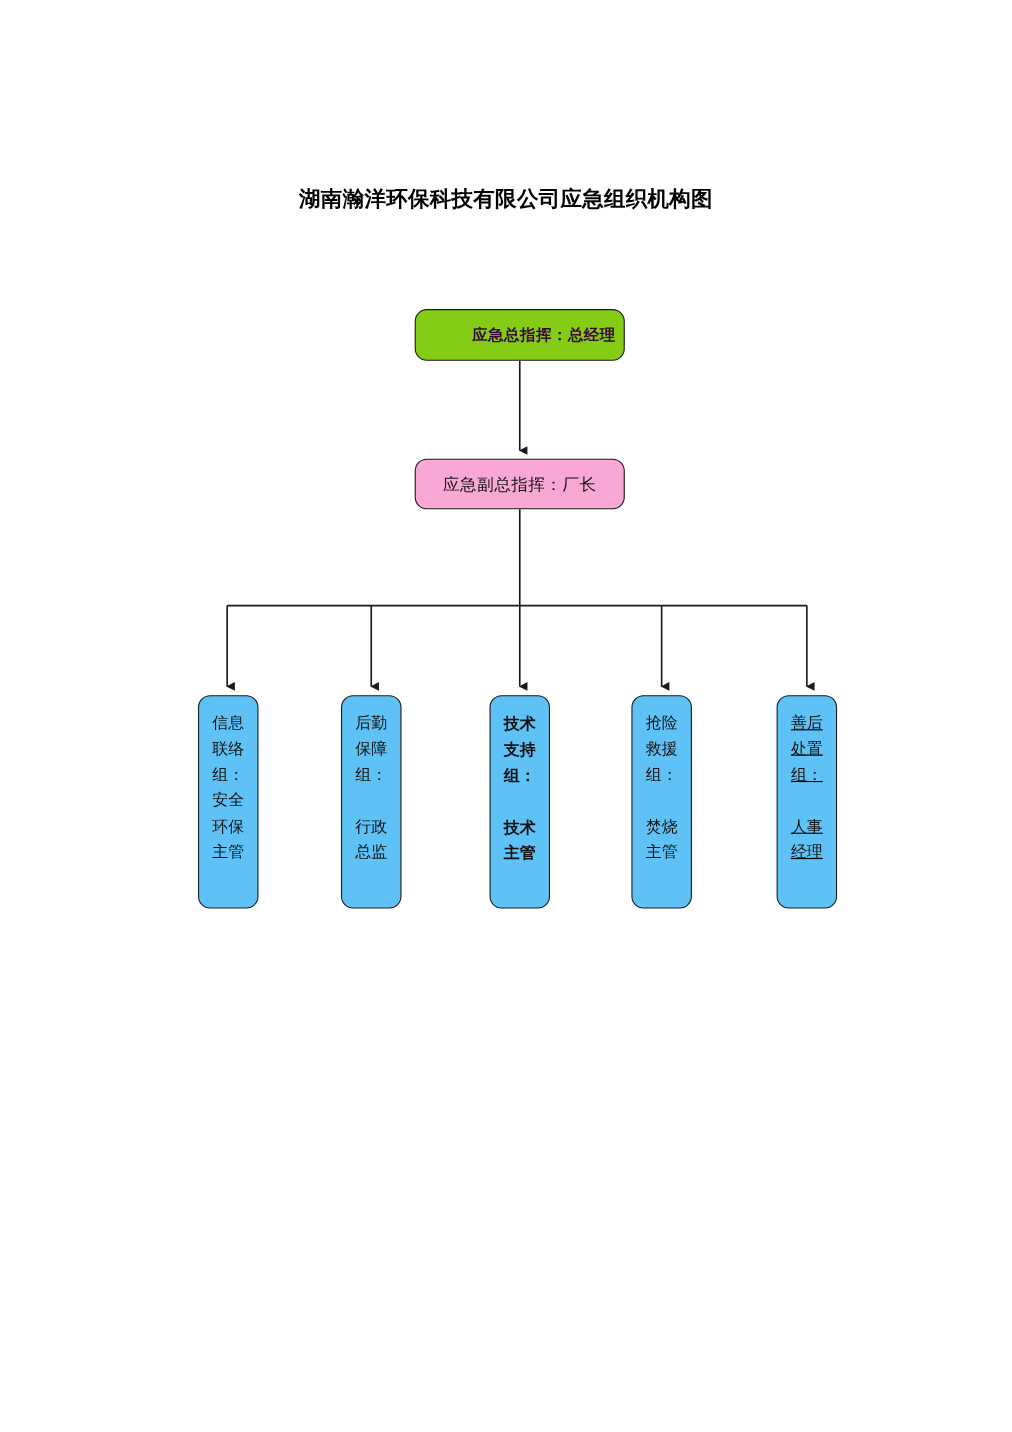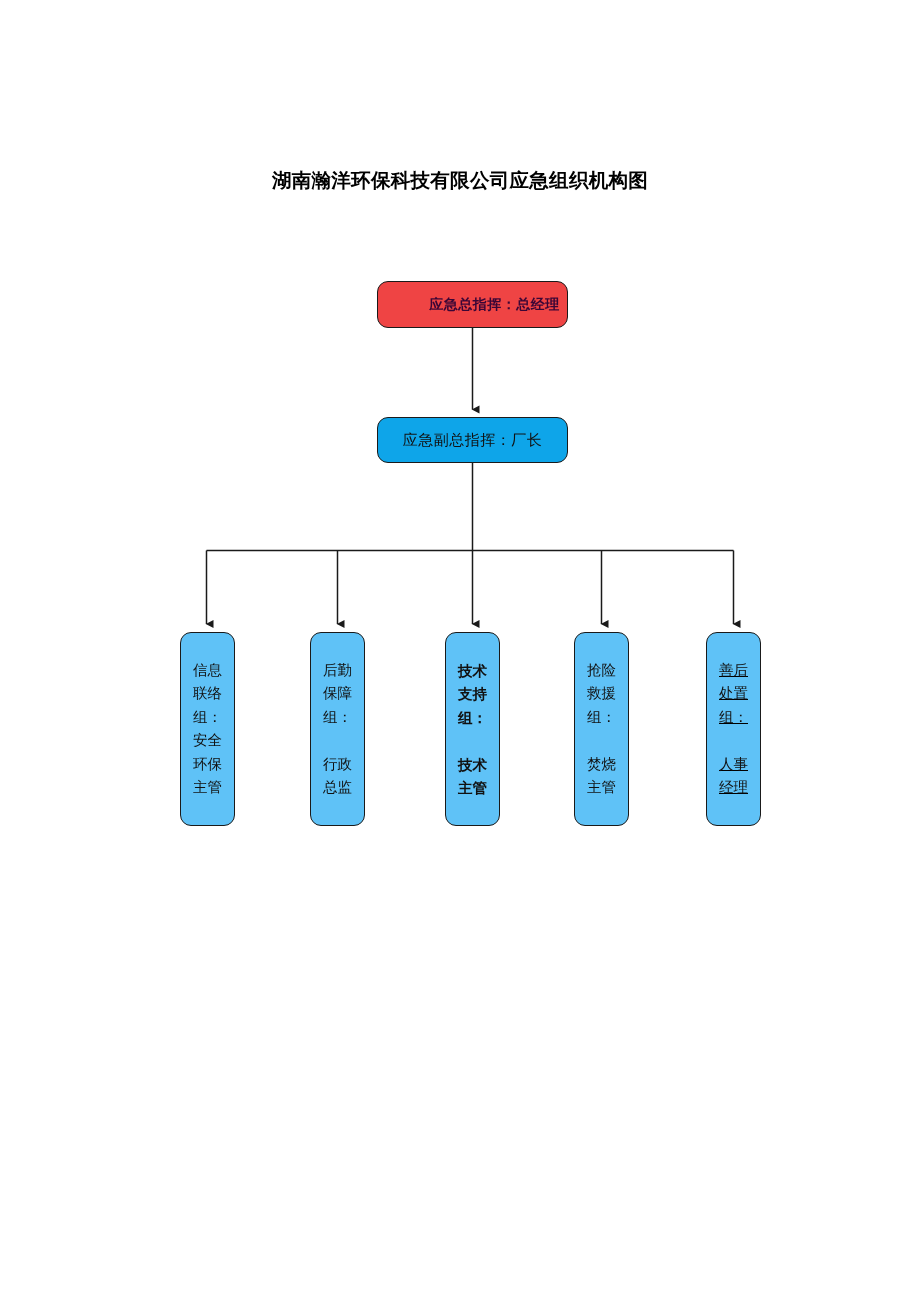--- a/index.html
+++ b/index.html
@@ -60,58 +60,58 @@
     justify-content: center;
     text-align: center;
   }
 
   .node-commander {
     left: 377px;
     top: 281px;
     width: 191px;
     height: 47px;
     border-radius: 11px;
-    background: #ef4444;
+    background: #84cc16;
     padding-left: 44px;
   }
   .node-commander .node-label {
     font-family: "DejaVu Sans", "Liberation Sans", sans-serif;
     font-size: 14px;
     font-weight: 700;
     color: #3a0636;
     letter-spacing: 0.5px;
     white-space: nowrap;
   }
 
   .node-deputy {
     left: 377px;
     top: 417px;
     width: 191px;
     height: 46px;
     border-radius: 11px;
-    background: #0ea5e9;
+    background: #f9a8d4;
     text-align: center;
   }
   .node-deputy .node-label {
     font-family: "DejaVu Serif", "Liberation Serif", serif;
     font-size: 15px;
     font-weight: 400;
     color: #111111;
     letter-spacing: 0.5px;
     white-space: nowrap;
   }
 
   .node-team {
     top: 632px;
     width: 55px;
     height: 194px;
     border-radius: 11px;
     background: #5FC2F7;
     align-items: flex-start;
-    padding-top: 26px;
+    padding-top: 14px;
   }
   .node-team .node-label {
     font-family: "DejaVu Serif", "Liberation Serif", serif;
     font-size: 14.5px;
     line-height: 1.62;
     color: #111111;
     white-space: pre-line;
     display: block;
     width: 100%;
     text-align: center;

